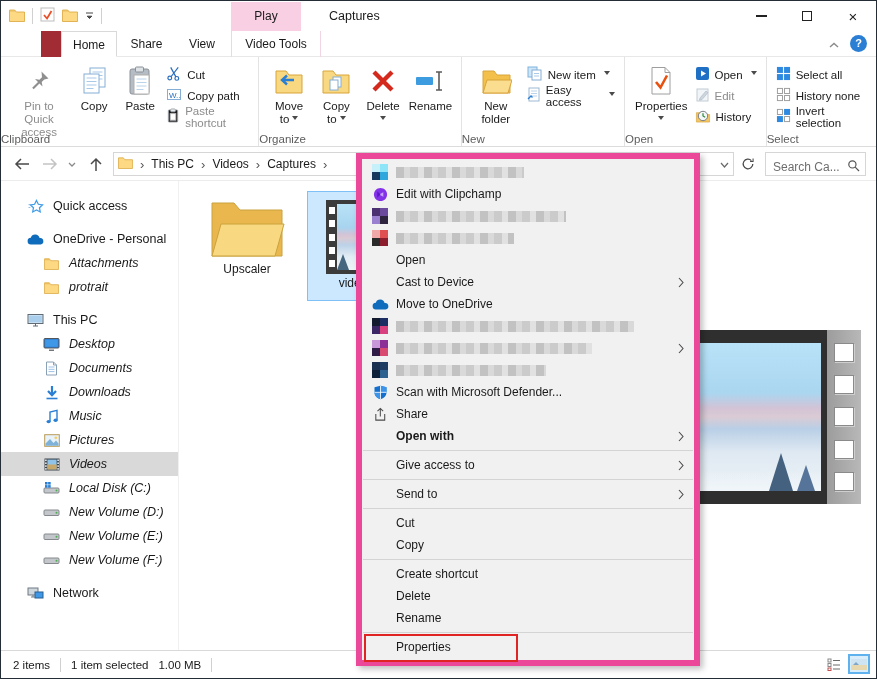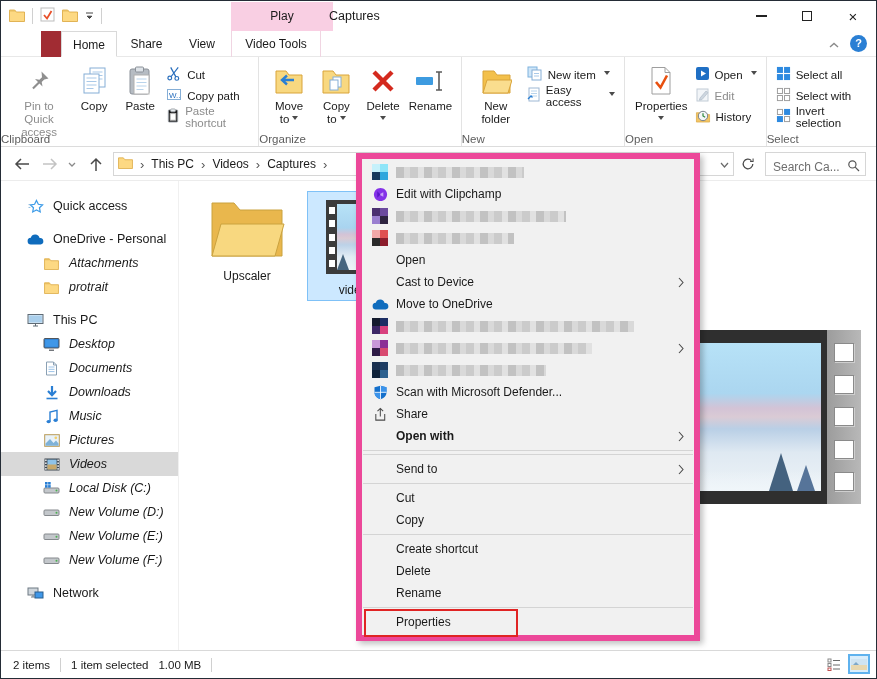--- a/index.html
+++ b/index.html
@@ -4,21 +4,21 @@
 <style>
   html,body{margin:0;padding:0;background:#fff;}
   *{box-sizing:border-box;}
   .window{position:relative;width:877px;height:679px;border:1px solid #242c36;background:#fff;
     font-family:"Liberation Sans",sans-serif;font-size:12px;color:#1a1a1a;overflow:hidden;}
 
   
   .titlebar{position:absolute;left:0;top:0;right:0;height:30px;background:#fff;}
   .qat{position:absolute;left:8px;top:0;height:30px;display:flex;align-items:center;gap:7px;}
   .qat .qdiv{width:1px;height:16px;background:#d0d0d0;}
-  .play-tab{position:absolute;left:230px;top:1px;width:102px;height:29px;background:#f9cfe3;
+  .play-tab{position:absolute;left:230px;top:1px;width:70px;height:29px;background:#f9cfe3;
     text-align:center;line-height:29px;font-size:12px;color:#1a1a1a;}
   .win-title{position:absolute;left:328px;top:0;line-height:30px;font-size:12.5px;}
   .win-controls{position:absolute;right:0;top:0;display:flex;height:30px;}
   .wc{width:46px;height:30px;display:flex;align-items:center;justify-content:center;font-size:15px;color:#222;cursor:default;}
   .wc-min{display:inline-block;width:11px;height:1.5px;background:#222;}
   .wc-max{display:inline-block;width:10px;height:10px;border:1.4px solid #222;}
 
   
   .tabsrow{position:absolute;left:0;top:30px;right:0;height:26px;background:#fff;border-bottom:1px solid #e8e8e8;}
   .tab{position:absolute;top:0;height:26px;line-height:26px;text-align:center;font-size:12px;}
@@ -64,21 +64,21 @@
   .sb-item.ind0{padding-left:26px;}
   .sb-item.ind1{padding-left:42px;font-style:italic;}
   .sb-item.gap{margin-top:9px;}
   .sb-item.selected{background:#d9d9d9;}
   .sb-icon{width:17px;display:flex;justify-content:center;}
   .sb-label{font-size:12.5px;white-space:nowrap;}
 
   
   .main{position:absolute;left:178px;top:180px;right:0;bottom:28px;background:#fff;}
   .tile{position:absolute;display:flex;flex-direction:column;align-items:center;}
-  .tile-label{margin-top:9px;font-size:12px;}
+  .tile-label{margin-top:2px;font-size:12px;}
   .folder-tile{left:16px;top:14px;width:104px;}
   .video-tile{left:128px;top:10px;width:92px;height:110px;background:#cce8ff;border:1px solid #7fc1f7;padding-top:8px;}
   .small-film{width:54px;height:74px;display:flex;border:4px solid #3b3b3b;border-left:none;background:#3b3b3b;}
   .sf-strip{width:11px;background:#3b3b3b;display:flex;flex-direction:column;justify-content:space-between;padding:2px 2px;}
   .sf-strip i{display:block;width:6px;height:7px;background:#fff;margin:1px auto;}
   .sf-photo{flex:1;position:relative;overflow:hidden;
     background:linear-gradient(180deg,#b7e2f7 0%,#a9d4ef 36%,#d3c3d6 46%,#d9cad4 52%,#bcd2e8 62%,#e2ecf4 80%,#eef4f8 100%);}
   .sf-photo .t{position:absolute;bottom:0;width:0;height:0;border-style:solid;border-color:transparent;}
   .sf-photo .t1{left:0;border-width:0 6px 16px 6px;border-bottom-color:#46657e;}
   .sf-photo .t2{right:-3px;border-width:0 7px 13px 7px;border-bottom-color:#54749b;}
@@ -363,21 +363,21 @@
               </svg></span>
           <span class="txt">Select all</span>
         </div>
         <div class="rsmall">
           <span><svg width="15" height="15" viewBox="0 0 16 16" fill="none" stroke="#9a9a9a">
                 <rect x="1.5" y="1.5" width="5.4" height="5.4"></rect>
                 <rect x="9.1" y="1.5" width="5.4" height="5.4"></rect>
                 <rect x="1.5" y="9.1" width="5.4" height="5.4"></rect>
                 <rect x="9.1" y="9.1" width="5.4" height="5.4"></rect>
               </svg></span>
-          <span class="txt">Select with</span>
+          <span class="txt">History none</span>
         </div>
         <div class="rsmall">
           <span><svg width="15" height="15" viewBox="0 0 16 16">
                 <rect x="1.5" y="1.5" width="5.4" height="5.4" fill="none" stroke="#9a9a9a"></rect>
                 <rect x="8.6" y="1" width="6.4" height="6.4" fill="#2e8ae0"></rect>
                 <rect x="1" y="8.6" width="6.4" height="6.4" fill="#2e8ae0"></rect>
                 <rect x="9.1" y="9.1" width="5.4" height="5.4" fill="none" stroke="#9a9a9a"></rect>
               </svg></span>
           <span class="txt">Invert selection</span>
         </div>
@@ -744,20 +744,29 @@
       <div class="cm-item bold">
         <span class="cm-icon"></span>
         <span class="cm-label">Open with</span>
         <span class="cm-arrow">
           <svg width="6" height="11" viewBox="0 0 6 11">
             <path d="M1 1l4 4.5L1 10" fill="none" stroke="#4a4a4a" stroke-width="1.1"></path>
           </svg>
         </span>
       </div>
       <div class="cm-sep"></div>
+      <div class="cm-item">
+        <span class="cm-icon"></span>
+        <span class="cm-label">Give access to</span>
+        <span class="cm-arrow">
+          <svg width="6" height="11" viewBox="0 0 6 11">
+            <path d="M1 1l4 4.5L1 10" fill="none" stroke="#4a4a4a" stroke-width="1.1"></path>
+          </svg>
+        </span>
+      </div>
       <div class="cm-sep"></div>
       <div class="cm-item">
         <span class="cm-icon"></span>
         <span class="cm-label">Send to</span>
         <span class="cm-arrow">
           <svg width="6" height="11" viewBox="0 0 6 11">
             <path d="M1 1l4 4.5L1 10" fill="none" stroke="#4a4a4a" stroke-width="1.1"></path>
           </svg>
         </span>
       </div>

